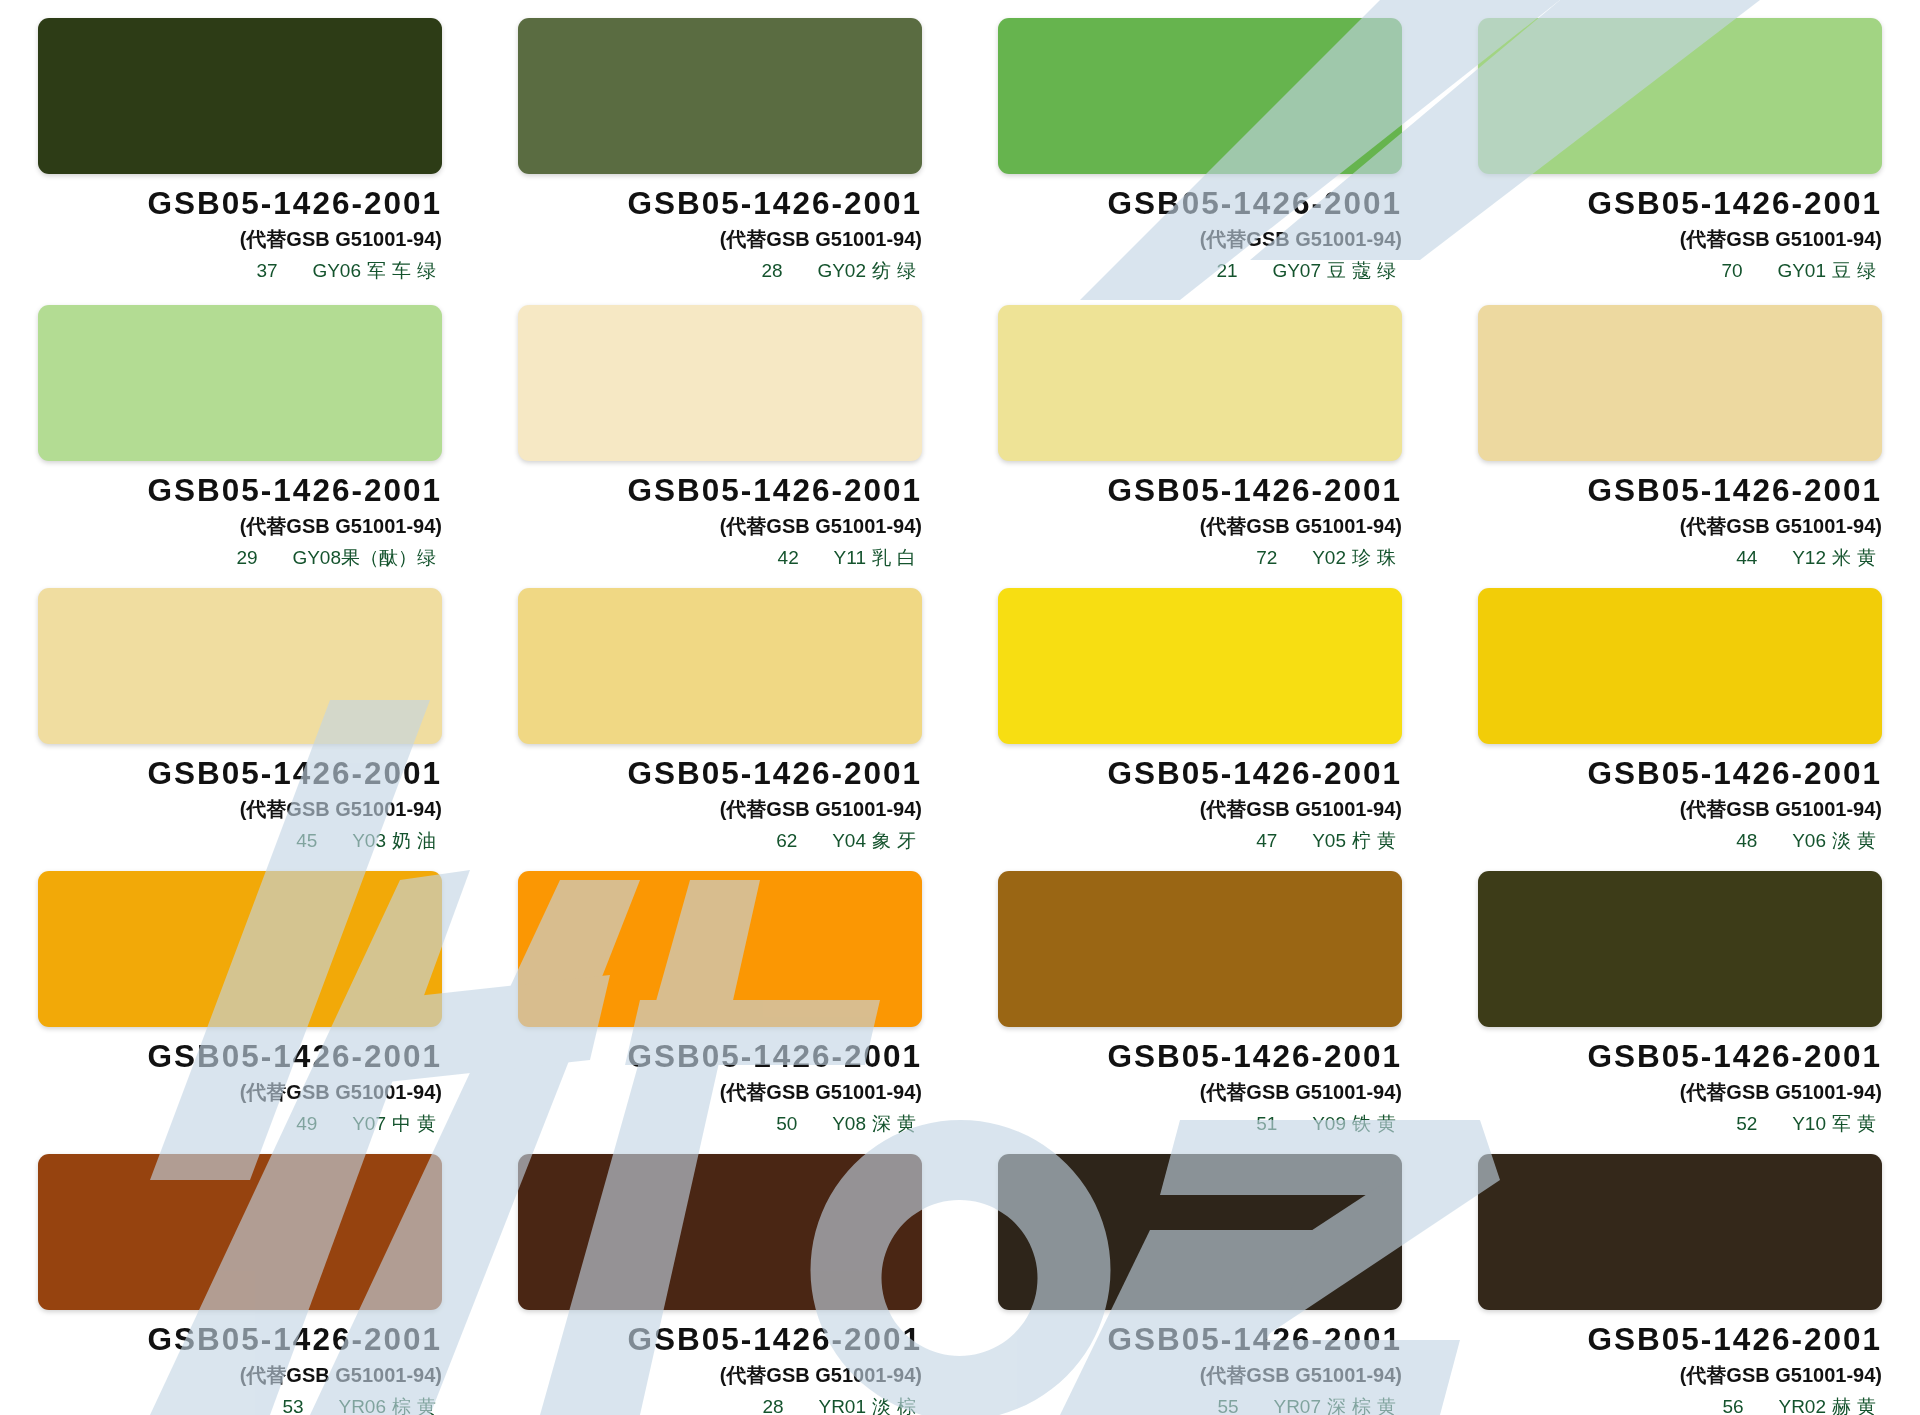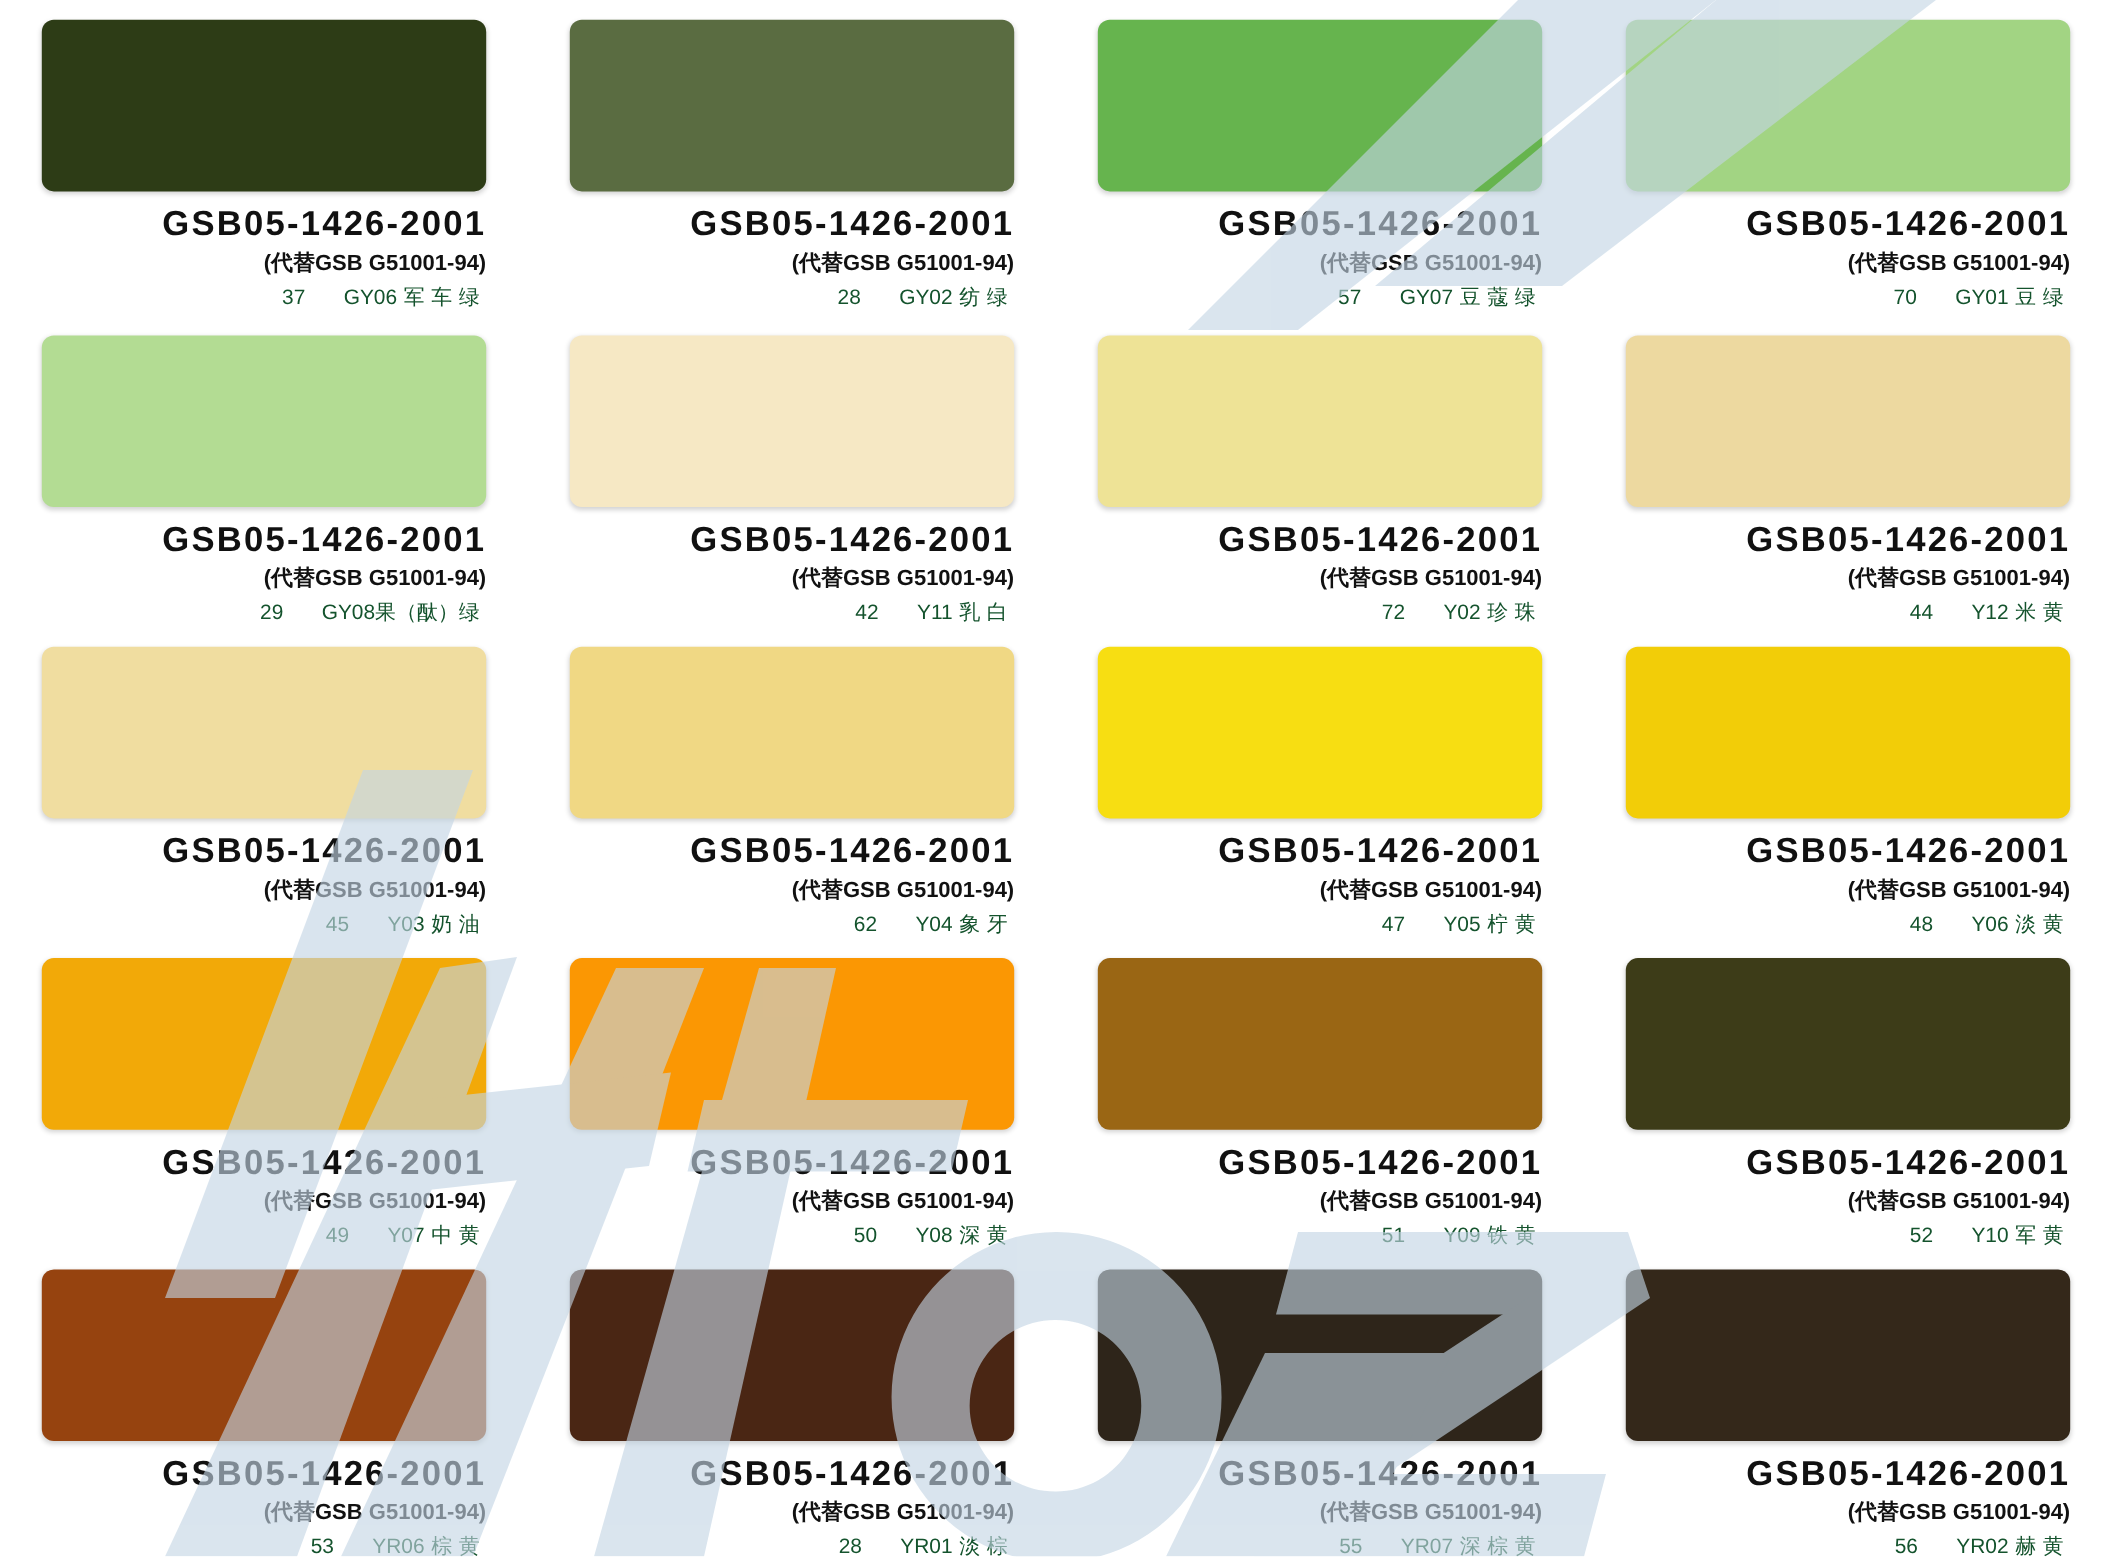--- a/index.html
+++ b/index.html
@@ -132,21 +132,21 @@
         <span class="swatch-index">28</span>
         <span class="swatch-model">GY02</span>
         <span class="swatch-cname">纺绿</span>
       </div>
     </div>
     <div class="swatch-cell row-first">
       <div class="swatch-chip" style="background: rgb(102, 180, 78);"></div>
       <div class="swatch-code">GSB05-1426-2001</div>
       <div class="swatch-sub">(代替GSB G51001-94)</div>
       <div class="swatch-namerow">
-        <span class="swatch-index">57</span>
+        <span class="swatch-index">21</span>
         <span class="swatch-model">GY07</span>
         <span class="swatch-cname">豆蔻绿</span>
       </div>
     </div>
     <div class="swatch-cell row-first">
       <div class="swatch-chip" style="background: rgb(162, 212, 131);"></div>
       <div class="swatch-code">GSB05-1426-2001</div>
       <div class="swatch-sub">(代替GSB G51001-94)</div>
       <div class="swatch-namerow">
         <span class="swatch-index">70</span>

